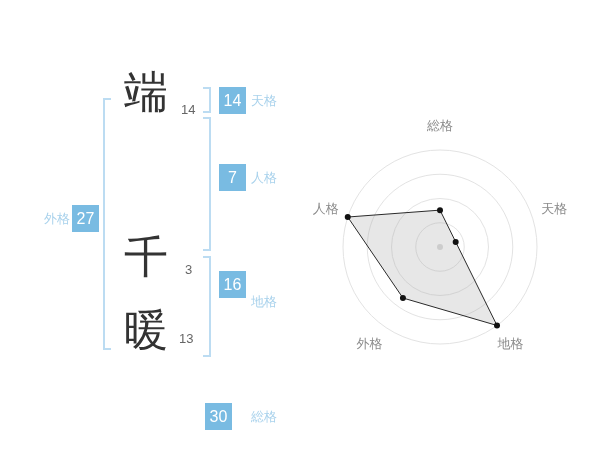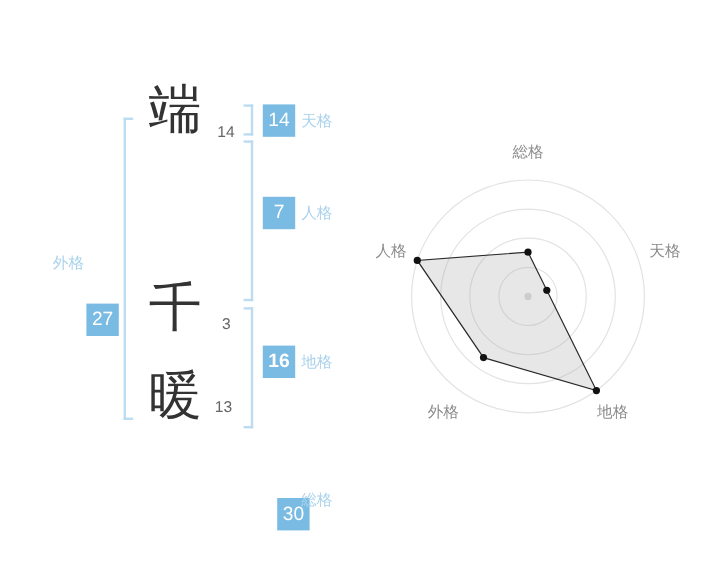--- a/index.html
+++ b/index.html
@@ -31,35 +31,35 @@
 
   #kanji-1{left:124px;top:70px;}
   #strokes-1{left:181px;top:103px;}
   #kanji-2{left:124px;top:235px;}
   #strokes-2{left:185px;top:263px;}
   #kanji-3{left:124px;top:308px;}
   #strokes-3{left:179px;top:332px;}
 
   #gaikaku-bracket{left:103px;top:98px;height:252px;}
   #gaikaku-label{left:44px;top:212px;}
-  #gaikaku-badge{left:72px;top:205px;margin-top:48px;}
+  #gaikaku-badge{left:72px;top:205px;}
 
   #tenkaku-bracket{left:203px;top:87px;height:26px;}
   #tenkaku-badge{left:219px;top:87px;}
   #tenkaku-label{left:251px;top:94px;}
 
   #jinkaku-bracket{left:203px;top:117px;height:134px;}
   #jinkaku-badge{left:219px;top:164px;}
   #jinkaku-label{left:251px;top:171px;}
 
   #chikaku-bracket{left:203px;top:256px;height:101px;}
-  #chikaku-badge{left:219px;top:288px;font-weight:bold;}
+  #chikaku-badge{left:219px;top:271px;}
   #chikaku-label{left:251px;top:295px;}
 
-  #soukaku-badge{left:231px;top:403px;margin-top:12px;}
+  #soukaku-badge{left:205px;top:403px;}
   #soukaku-label{left:251px;top:410px;}
 
   
   #radar{position:absolute;left:300px;top:100px;width:300px;height:300px;}
   #radar text{font-family:"Liberation Sans","DejaVu Sans",sans-serif;}
 </style>
 </head>
 <body>
 
 <div class="app">

